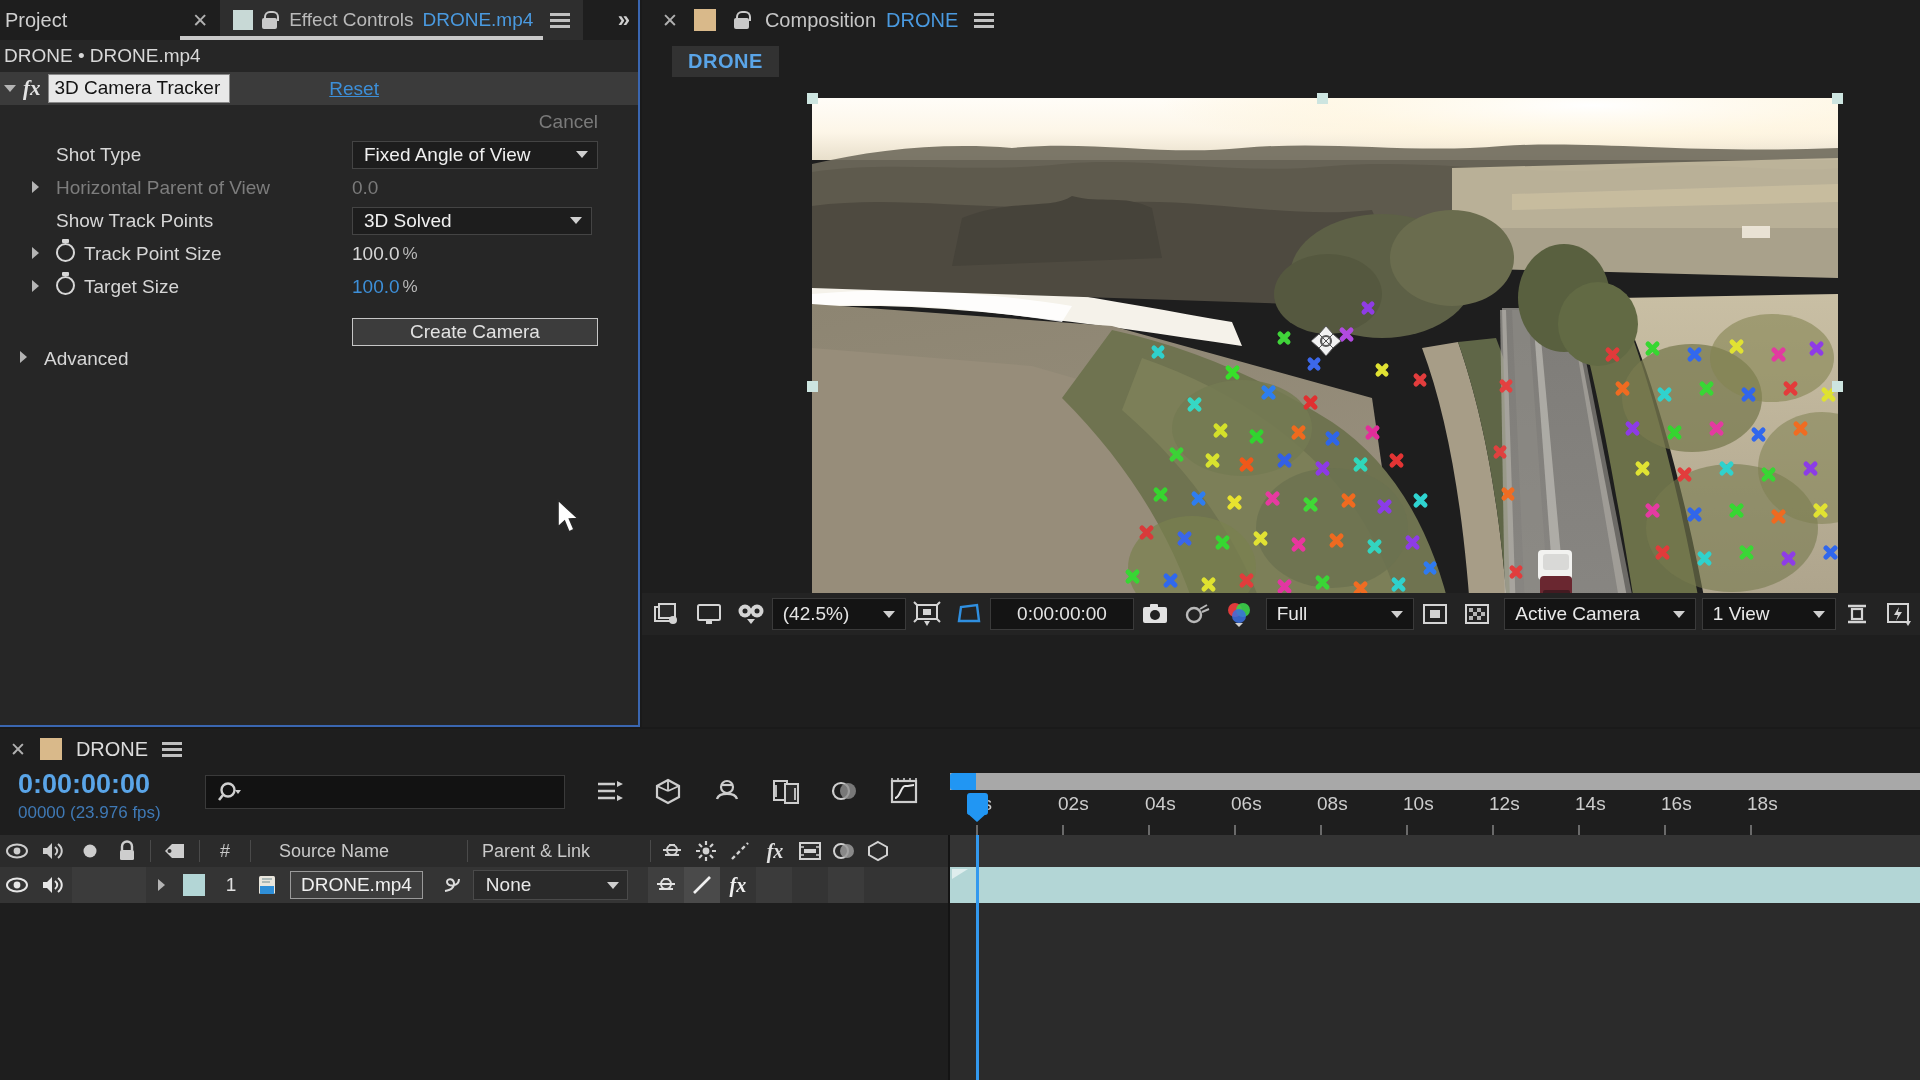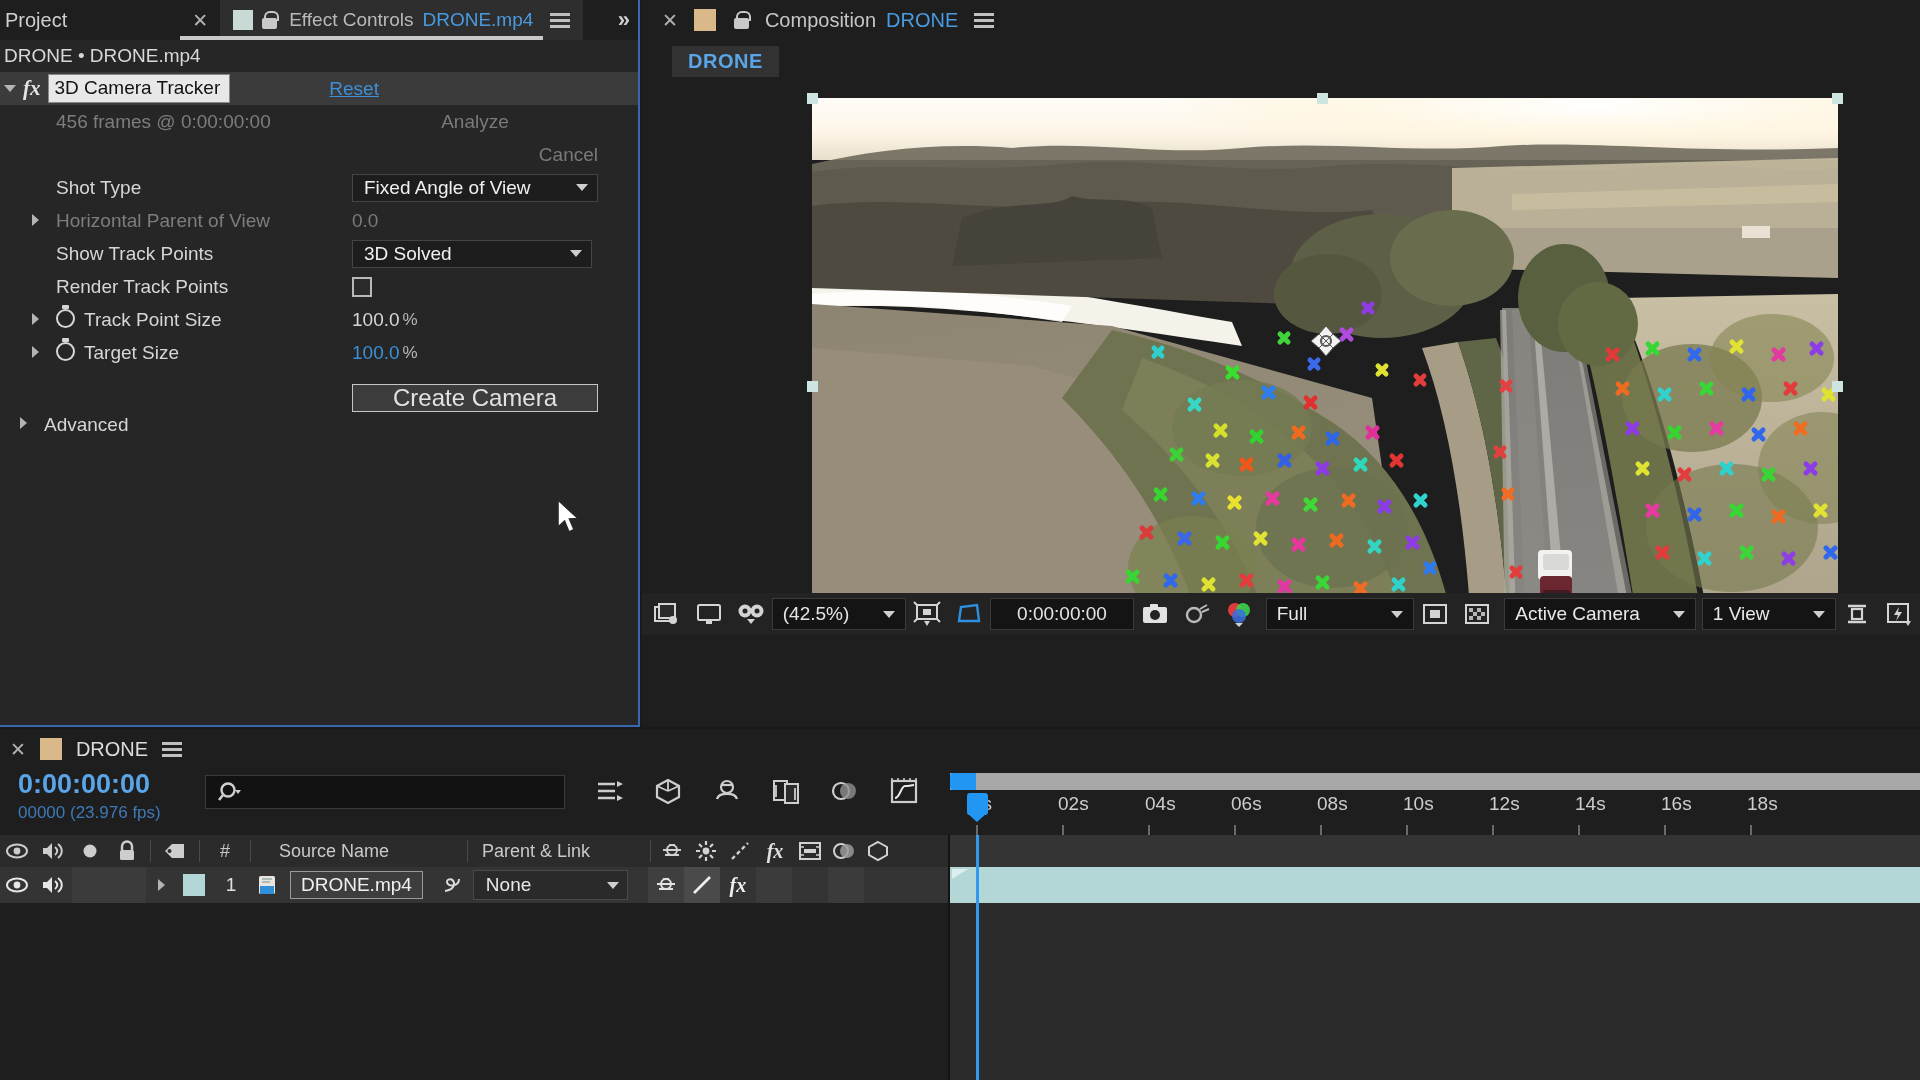--- a/index.html
+++ b/index.html
@@ -82,21 +82,21 @@
   .ec-value.blue { color: #3d8fd8; }
   .unit { color: #b8b8b8; font-size: 17px; margin-left: 3px; }
   .dropdown {
     background: #1d1d1d; color: #f0f0f0; font-size: 19px; height: 28px;
     display: flex; align-items: center; justify-content: space-between;
     padding: 0 9px 0 11px; border: 1px solid #444; min-width: 120px;
   }
   .dd-caret { border-left:6px solid transparent; border-right:6px solid transparent; border-top:7px solid #cfcfcf; margin-left: 14px; }
   .checkbox-sq { width: 20px; height: 20px; border: 2.5px solid #b9b9b9; background: #2b2b2b; }
   .btn-create {
-    background: #3c3c3c; border: 1.5px solid #c6c6c6; color: #e2e2e2; font-size: 24px;
+    background: #3c3c3c; border: 1.5px solid #c6c6c6; color: #e2e2e2; font-size: 19px;
     height: 28px; width: 246px; display: flex; align-items: center; justify-content: center; margin-top: 20px;
   }
   .btn-dim { color: #7a7a7a; font-size: 19px; }
   .ec-body-fill { background: #262626; }
 
   
   .comp-panel {
     position: absolute; left: 642px; top: 0; width: 1278px; height: 727px; background: #1e1e1e;
   }
   .comp-tabbar { height: 40px; background: #1e1e1e; display: flex; align-items: center; padding-left: 20px; }
@@ -215,24 +215,20 @@
 
     <div class="ec-subhead">DRONE • DRONE.mp4</div>
 
     <div class="fx-header">
       <span class="tri tri-down"></span>
       <span class="fx-glyph">fx</span>
       <span class="fx-name">3D Camera Tracker</span>
       <span class="reset-link">Reset</span>
     </div>
 
-    <div class="ec-row">
-      <span class="ec-label dim">456 frames @ 0:00:00:00</span>
-      <span class="btn-dim" style="width:246px;text-align:center;">Analyze</span>
-    </div>
 
     <div class="ec-row">
       <span class="ec-label dim"></span>
       <span class="btn-dim" style="width:246px;text-align:right;">Cancel</span>
     </div>
 
     <div class="ec-row">
       <span class="ec-label">Shot Type</span>
       <span class="dropdown" style="width:246px">
         <span>Fixed Angle of View</span>
@@ -247,24 +243,20 @@
     </div>
 
     <div class="ec-row">
       <span class="ec-label">Show Track Points</span>
       <span class="dropdown" style="width:240px">
         <span>3D Solved</span>
         <span class="dd-caret"></span>
       </span>
     </div>
 
-    <div class="ec-row">
-      <span class="ec-label">Render Track Points</span>
-      <span class="checkbox-sq"></span>
-    </div>
 
     <div class="ec-row">
       <span class="tri tri-right row-arrow"></span>
       <span class="stopwatch"></span>
       <span class="ec-label sw">Track Point Size</span>
       <span class="ec-value">100.0</span>
       <span class="unit">%</span>
     </div>
 
     <div class="ec-row">

